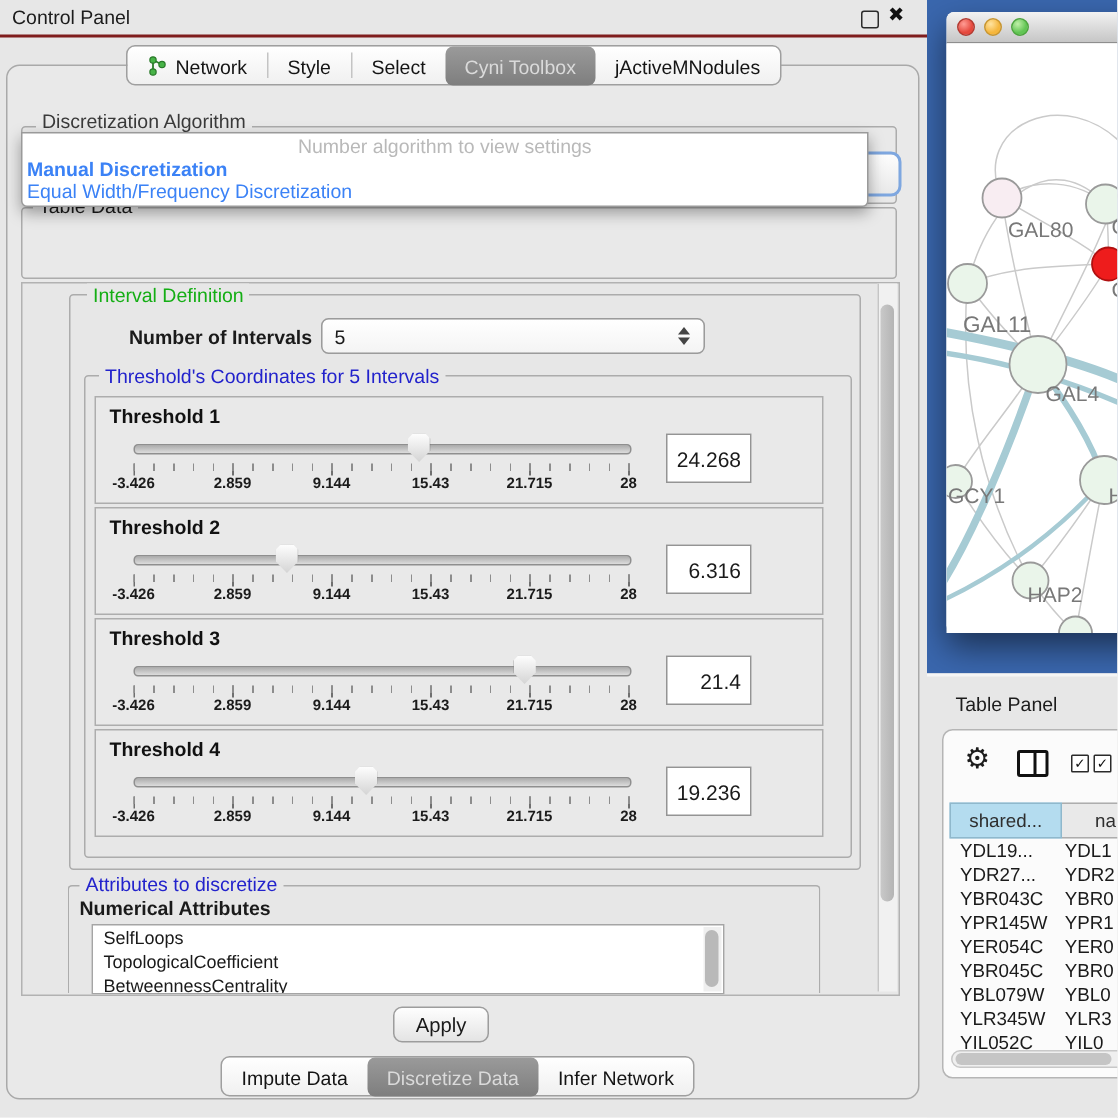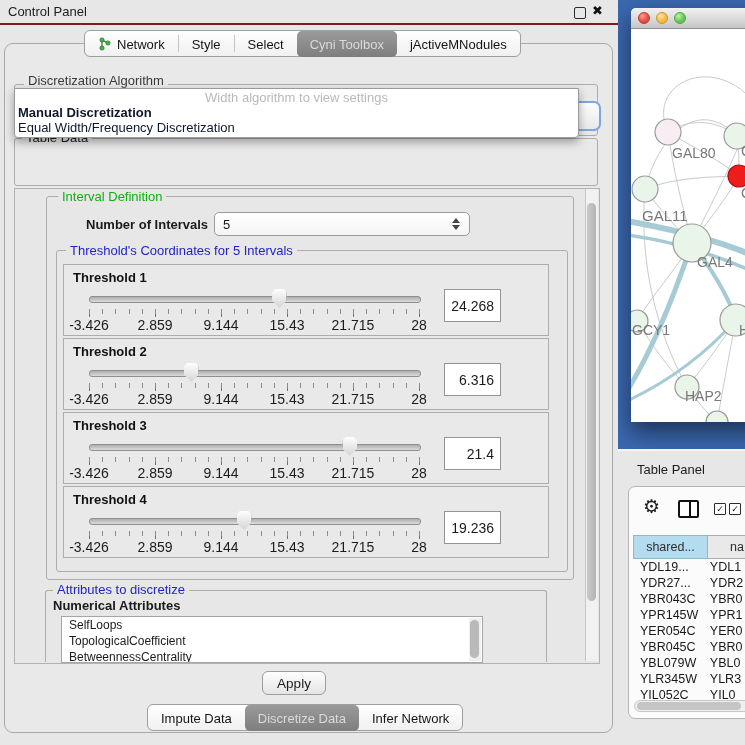--- a/index.html
+++ b/index.html
@@ -38,21 +38,21 @@
          font-size:13px;display:flex;align-items:center;padding:0 26px 0 8px;}
   .spin{position:absolute;right:9px;top:50%;transform:translateY(-50%);display:flex;flex-direction:column;gap:2px;}
   .spin i{display:block;width:0;height:0;border-left:4px solid transparent;border-right:4px solid transparent;}
   .spin .up{border-bottom:5px solid #444;}
   .spin .dn{border-top:5px solid #444;}
 
   
   .popup{left:14px;top:88px;width:563px;height:48px;background:#FFFFFF;border:1px solid #9A9A9A;
          border-radius:0 0 4px 4px;box-shadow:0 4px 10px rgba(0,0,0,.35);z-index:50;font-size:13px;}
   .popup .ph{height:16px;line-height:17px;text-align:center;color:#B9B9B9;}
-  .popup .opt{height:15px;line-height:15px;padding-left:3px;color:#0f172a;}
+  .popup .opt{height:15px;line-height:15px;padding-left:3px;color:#3b82f6;}
   .popup .opt.b{font-weight:bold;}
   .focus-ring{left:572px;top:101px;width:25px;height:26px;border:2px solid #7EA7E0;border-radius:7px;
               background:linear-gradient(#FDFDFD,#E9E9E9);z-index:10;}
 
   
   .scrollpanel{left:14px;top:188px;width:584px;height:474px;background:#E7E7E7;border:1px solid #B2B2B2;}
   .vsb{left:585px;top:189px;width:12px;height:472px;background:#F1F1F1;border-left:1px solid #C5C5C5;}
   .vsb .thumb{position:absolute;left:1px;top:14px;width:9px;height:398px;background:linear-gradient(to right,#C9C9C9,#B4B4B4);border-radius:5px;}
 
   
@@ -63,21 +63,21 @@
          background:linear-gradient(#ADADAD,#DCDCDC);border:1px solid #8F8F8F;}
   .thumb15{position:absolute;top:0;width:15px;height:19px;transform:translateX(-50%);
            background:linear-gradient(#FEFEFE,#D4D4D4);
            clip-path:polygon(22% 0,78% 0,100% 18%,100% 60%,50% 100%,0 60%,0 18%);
            filter:drop-shadow(0 0 1px rgba(0,0,0,.6));}
   .ticks{position:absolute;left:25px;top:44px;width:331px;height:8px;
          background-image:repeating-linear-gradient(to right,#8D8D8D 0 1px,transparent 1px 13.2px),
                           repeating-linear-gradient(to right,#6F6F6F 0 1px,transparent 1px 66px);
          background-size:100% 5px,100% 8px;background-repeat:no-repeat;}
   .tlabels{position:absolute;left:25px;top:52px;width:330px;height:12px;}
-  .tlabels span{position:absolute;transform:translateX(-50%);font-size:14px;font-weight:normal;color:#1b1b1b;white-space:nowrap;}
+  .tlabels span{position:absolute;transform:translateX(-50%);font-size:10px;font-weight:bold;color:#1b1b1b;white-space:nowrap;}
   .tl0{left:0;} .tl1{left:20%;} .tl2{left:40%;} .tl3{left:60%;} .tl4{left:80%;} .tl5{left:100%;}
   .vbox{position:absolute;left:380px;top:24px;width:57px;height:33px;background:#FFFFFF;border:1px solid #949494;
         font-size:14px;display:flex;align-items:center;justify-content:flex-end;padding-right:6px;box-sizing:border-box;}
 
   
   .attr-list{left:61px;top:616px;width:420px;height:45px;background:#FFFFFF;border:1px solid #A5A5A5;overflow:hidden;}
   .attr-list .it{height:16px;line-height:16px;font-size:12px;padding-left:7px;}
   .attr-vsb{position:absolute;right:1px;top:1px;width:12px;height:43px;background:#EFEFEF;}
   .attr-vsb i{position:absolute;left:1px;top:2px;width:9px;height:38px;background:#B9B9B9;border-radius:5px;}
 
@@ -157,21 +157,21 @@
     <span class="tab">
         <span>jActiveMNodules</span>
       </span>
   </div>
 
   <span class="gtitle abs" style="left:24px;top:73px;color:#3a3a3a;">Discretization Algorithm</span>
   <div class="abs group" style="left:14px;top:84px;width:582px;height:50px;"></div>
   <div class="abs focus-ring"></div>
 
   <div class="abs popup">
-    <div class="ph">Width algorithm to view settings</div>
+    <div class="ph">Number algorithm to view settings</div>
     <div class="opt b">Manual Discretization</div>
     <div class="opt">Equal Width/Frequency Discretization</div>
   </div>
 
   <span class="gtitle abs" style="left:22px;top:130px;color:#1b1b1b;z-index:3;">Table Data</span>
   <div class="abs group" style="left:14px;top:138px;width:582px;height:46px;"></div>
 
   <div class="abs scrollpanel"></div>
   <div class="abs vsb">
       <span class="thumb"></span>

